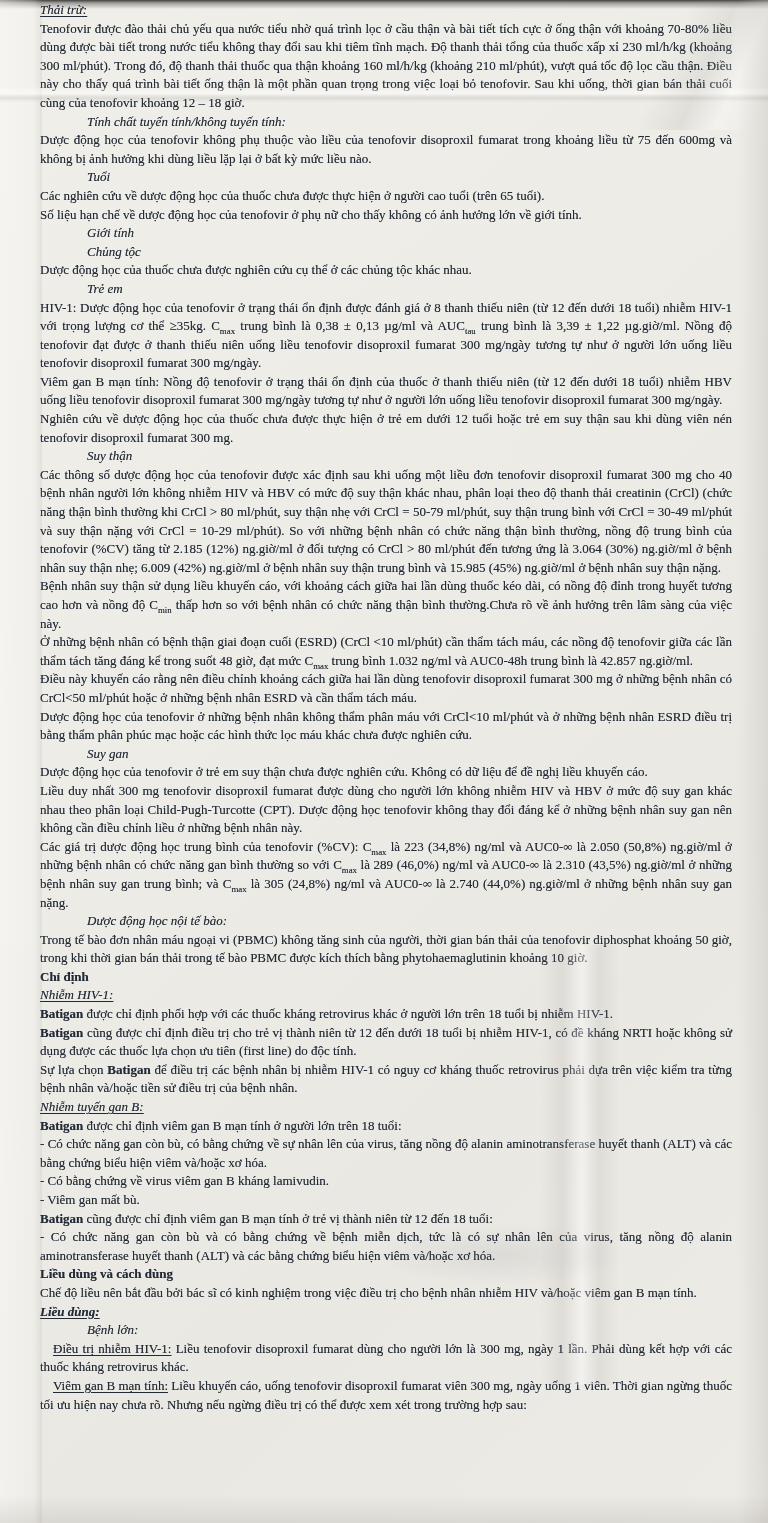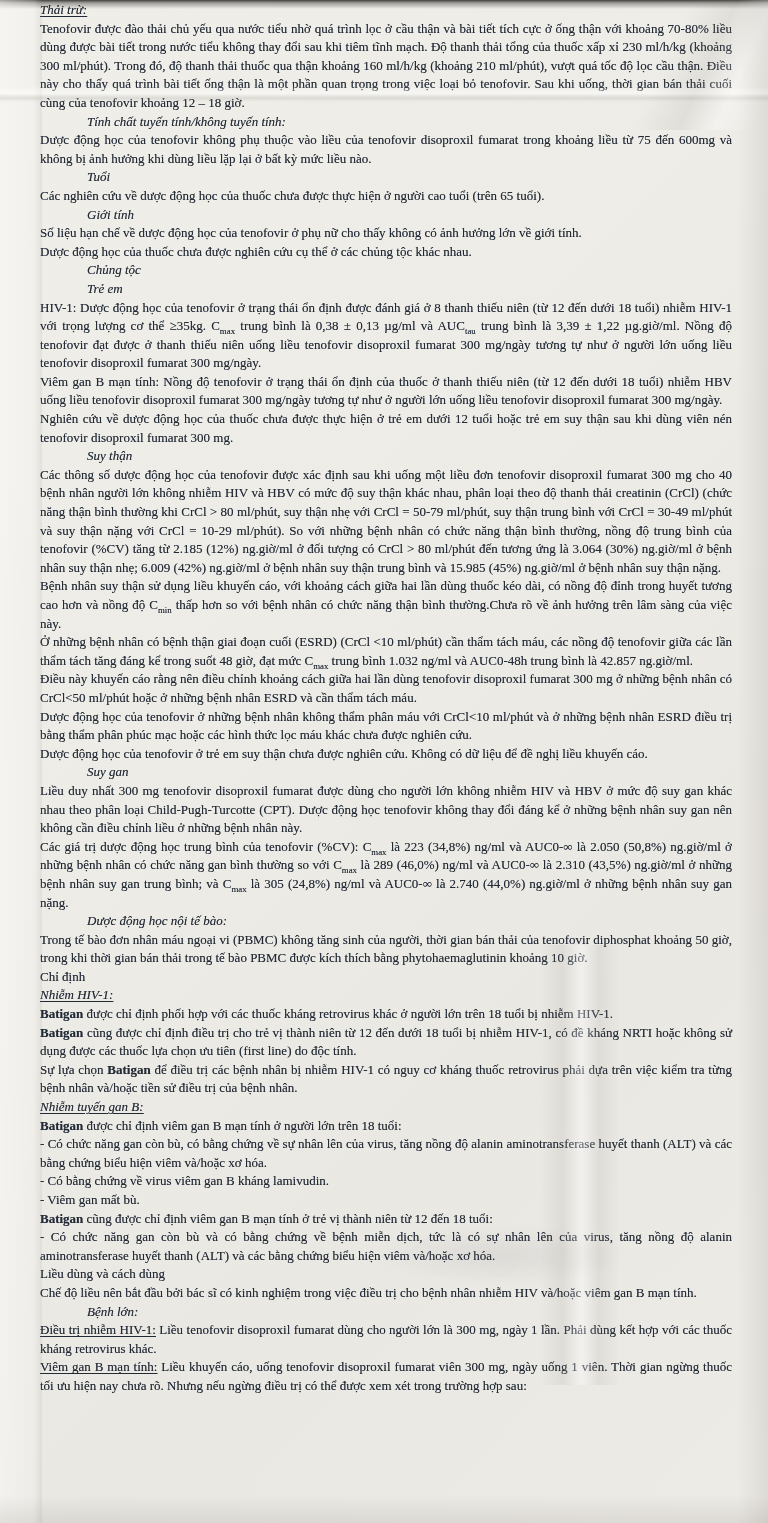--- a/index.html
+++ b/index.html
@@ -61,71 +61,72 @@
   .content{
     position:absolute;left:40px;top:1px;width:692px;
     font-size:13px;line-height:18.6px;
     color:#222a36;
     text-align:justify;
     text-shadow:0 0 .5px rgba(34,42,54,.5);
   }
   .block{margin:0;padding:0;}
   .h-i{font-style:italic;margin-left:47px;}
   .h-iu{font-style:italic;text-decoration:underline;text-underline-offset:2px;}
-  .h-b{font-weight:normal;}
+  .h-b{font-weight:bold;}
   .h-biu{font-weight:bold;font-style:italic;text-decoration:underline;text-underline-offset:2px;}
   .b{font-weight:bold;}
-  .u{text-decoration:underline;text-underline-offset:2px;}
+  .u{text-decoration:underline;text-underline-offset:2px;margin-left:13px;}
   .sub{vertical-align:sub;font-size:.68em;line-height:0;}
 </style>
 </head>
 <body>
 
 <div class="paper">
   <div class="content">
       <div class="block h-iu"><span>Thải trừ:</span></div>
       <div class="block p"><span>Tenofovir được đào thải chủ yếu qua nước tiểu nhờ quá trình lọc ở cầu thận và bài tiết tích cực ở ống thận với khoảng 70-80% liều dùng được bài tiết trong nước tiểu không thay đổi sau khi tiêm tĩnh mạch. Độ thanh thải tổng của thuốc xấp xỉ 230 ml/h/kg (khoảng 300 ml/phút). Trong đó, độ thanh thải thuốc qua thận khoảng 160 ml/h/kg (khoảng 210 ml/phút), vượt quá tốc độ lọc cầu thận. Điều này cho thấy quá trình bài tiết ống thận là một phần quan trọng trong việc loại bỏ tenofovir. Sau khi uống, thời gian bán thải cuối cùng của tenofovir khoảng 12 – 18 giờ.</span></div>
       <div class="block h-i"><span>Tính chất tuyến tính/không tuyến tính:</span></div>
       <div class="block p"><span>Dược động học của tenofovir không phụ thuộc vào liều của tenofovir disoproxil fumarat trong khoảng liều từ 75 đến 600mg và không bị ảnh hưởng khi dùng liều lặp lại ở bất kỳ mức liều nào.</span></div>
       <div class="block h-i"><span>Tuổi</span></div>
       <div class="block p"><span>Các nghiên cứu về dược động học của thuốc chưa được thực hiện ở người cao tuổi (trên 65 tuổi).</span></div>
+      <div class="block p"><span>Số liệu hạn chế về dược động học của tenofovir ở phụ nữ cho thấy không có ảnh hưởng lớn về giới tính.</span></div>
       <div class="block h-i"><span>Giới tính</span></div>
-      <div class="block p"><span>Số liệu hạn chế về dược động học của tenofovir ở phụ nữ cho thấy không có ảnh hưởng lớn về giới tính.</span></div>
+      <div class="block h-i"><span>Chủng tộc</span></div>
       <div class="block p"><span>Dược động học của thuốc chưa được nghiên cứu cụ thể ở các chủng tộc khác nhau.</span></div>
-      <div class="block h-i"><span>Chủng tộc</span></div>
       <div class="block h-i"><span>Trẻ em</span></div>
       <div class="block p"><span>HIV-1: Dược động học của tenofovir ở trạng thái ổn định được đánh giá ở 8 thanh thiếu niên (từ 12 đến dưới 18 tuổi) nhiễm HIV-1  với trọng lượng cơ thể ≥35kg. C</span><span class="sub">max</span><span> trung bình là 0,38 ± 0,13 µg/ml và AUC</span><span class="sub">tau</span><span> trung bình là 3,39 ± 1,22 µg.giờ/ml. Nồng độ tenofovir đạt được ở thanh thiếu niên uống liều tenofovir disoproxil fumarat 300 mg/ngày tương tự như ở người lớn uống liều tenofovir disoproxil fumarat 300 mg/ngày.</span></div>
       <div class="block p"><span>Viêm gan B mạn tính: Nồng độ tenofovir ở trạng thái ổn định của thuốc ở thanh thiếu niên (từ 12 đến dưới 18 tuổi) nhiễm HBV uống liều tenofovir disoproxil fumarat 300 mg/ngày tương tự như ở người lớn uống liều tenofovir disoproxil fumarat 300 mg/ngày.</span></div>
       <div class="block p"><span>Nghiên cứu về dược động học của thuốc chưa được thực hiện ở trẻ em dưới 12 tuổi hoặc trẻ em suy thận sau khi dùng viên nén tenofovir disoproxil fumarat 300 mg.</span></div>
       <div class="block h-i"><span>Suy thận</span></div>
       <div class="block p"><span>Các thông số dược động học của tenofovir được xác định sau khi uống một liều đơn tenofovir disoproxil fumarat 300 mg cho 40 bệnh nhân người lớn không nhiễm HIV và HBV có mức độ suy thận khác nhau, phân loại theo độ thanh thải creatinin (CrCl) (chức năng thận bình thường khi CrCl &gt; 80 ml/phút, suy thận nhẹ với CrCl = 50-79 ml/phút, suy thận trung bình với CrCl = 30-49 ml/phút và suy thận nặng với CrCl = 10-29 ml/phút). So với những bệnh nhân có chức năng thận bình thường, nồng độ trung bình của tenofovir (%CV) tăng từ 2.185 (12%) ng.giờ/ml ở đối tượng có CrCl &gt; 80 ml/phút đến tương ứng là 3.064 (30%) ng.giờ/ml ở bệnh nhân suy thận nhẹ; 6.009 (42%) ng.giờ/ml ở bệnh nhân suy thận trung bình và 15.985 (45%) ng.giờ/ml ở bệnh nhân suy thận nặng.</span></div>
       <div class="block p"><span>Bệnh nhân suy thận sử dụng liều khuyến cáo, với khoảng cách giữa hai lần dùng thuốc kéo dài, có  nồng độ đỉnh trong huyết tương cao hơn và nồng độ C</span><span class="sub">min</span><span> thấp hơn so với bệnh nhân có chức năng thận bình thường.Chưa rõ về ảnh hưởng trên lâm sàng của việc này.</span></div>
       <div class="block p"><span>Ở những bệnh nhân có bệnh thận giai đoạn cuối (ESRD) (CrCl &lt;10 ml/phút) cần thẩm tách máu, các nồng độ tenofovir giữa các lần thẩm tách tăng đáng kể trong suốt 48 giờ, đạt mức C</span><span class="sub">max</span><span> trung bình 1.032 ng/ml và AUC0-48h trung bình là 42.857 ng.giờ/ml.</span></div>
       <div class="block p"><span>Điều này khuyến cáo rằng nên điều chỉnh khoảng cách giữa hai lần dùng tenofovir disoproxil fumarat 300 mg ở những bệnh nhân có CrCl&lt;50 ml/phút hoặc ở những bệnh nhân ESRD và cần thẩm tách máu.</span></div>
       <div class="block p"><span>Dược động học của tenofovir ở những bệnh nhân không thẩm phân máu với CrCl&lt;10 ml/phút và ở những bệnh nhân ESRD điều trị bằng thẩm phân phúc mạc hoặc các hình thức lọc máu khác chưa được nghiên cứu.</span></div>
+      <div class="block h-i"><span>Suy gan</span></div>
       <div class="block p"><span>Dược động học của tenofovir ở trẻ em suy thận chưa được nghiên cứu. Không có dữ liệu để đề nghị liều khuyến cáo.</span></div>
-      <div class="block h-i"><span>Suy gan</span></div>
       <div class="block p"><span>Liều duy nhất 300 mg tenofovir disoproxil fumarat được dùng cho người lớn không nhiễm HIV và HBV ở mức độ suy gan khác nhau theo phân loại Child-Pugh-Turcotte (CPT). Dược động học tenofovir không thay đổi đáng kể ở những bệnh nhân suy gan nên không cần điều chỉnh liều ở những bệnh nhân này.</span></div>
       <div class="block p"><span>Các giá trị dược động học trung bình của tenofovir (%CV): C</span><span class="sub">max</span><span> là 223 (34,8%) ng/ml và AUC0-∞ là 2.050 (50,8%) ng.giờ/ml ở những bệnh nhân có chức năng gan bình thường so với C</span><span class="sub">max</span><span> là 289 (46,0%) ng/ml và AUC0-∞ là 2.310 (43,5%) ng.giờ/ml ở những bệnh nhân suy gan trung bình; và C</span><span class="sub">max</span><span> là 305 (24,8%) ng/ml và AUC0-∞ là 2.740 (44,0%) ng.giờ/ml ở những bệnh nhân suy gan nặng.</span></div>
       <div class="block h-i"><span>Dược động học nội tế bào:</span></div>
       <div class="block p"><span>Trong tế bào đơn nhân máu ngoại vi (PBMC) không tăng sinh của người, thời gian bán thải của tenofovir diphosphat khoảng 50 giờ, trong khi thời gian bán thải trong tế bào PBMC được kích thích bằng phytohaemaglutinin khoảng 10 giờ.</span></div>
       <div class="block h-b"><span>Chỉ định</span></div>
       <div class="block h-iu"><span>Nhiễm HIV-1:</span></div>
       <div class="block p"><span class="b">Batigan</span><span> được chỉ định phối hợp với các thuốc kháng retrovirus khác ở người lớn trên 18 tuổi bị nhiễm HIV-1.</span></div>
       <div class="block p"><span class="b">Batigan</span><span> cũng được chỉ định điều trị cho trẻ vị thành niên từ 12 đến dưới 18 tuổi bị nhiễm HIV-1, có đề kháng NRTI hoặc không sử dụng được các thuốc lựa chọn ưu tiên (first line) do độc tính.</span></div>
       <div class="block p"><span>Sự lựa chọn </span><span class="b">Batigan</span><span> để điều trị các bệnh nhân bị nhiễm HIV-1 có nguy cơ kháng thuốc retrovirus phải dựa trên việc kiểm tra từng bệnh nhân và/hoặc tiền sử điều trị của bệnh nhân.</span></div>
       <div class="block h-iu"><span>Nhiễm tuyến gan B:</span></div>
       <div class="block p"><span class="b">Batigan</span><span> được chỉ định viêm gan B mạn tính ở người lớn trên 18 tuổi:</span></div>
       <div class="block p"><span>- Có chức năng gan còn bù, có bằng chứng về sự nhân lên của virus, tăng nồng độ alanin aminotransferase huyết thanh (ALT) và các bằng chứng biểu hiện viêm và/hoặc xơ hóa.</span></div>
       <div class="block p"><span>- Có bằng chứng về virus viêm gan B kháng lamivudin.</span></div>
       <div class="block p"><span>- Viêm gan mất bù.</span></div>
       <div class="block p"><span class="b">Batigan</span><span> cũng được chỉ định viêm gan B mạn tính ở trẻ vị thành niên từ 12 đến 18 tuổi:</span></div>
       <div class="block p"><span>- Có chức năng gan còn bù và có bằng chứng về bệnh miễn dịch, tức là có sự nhân lên của virus, tăng nồng độ alanin aminotransferase huyết thanh (ALT) và các bằng chứng biểu hiện viêm và/hoặc xơ hóa.</span></div>
       <div class="block h-b"><span>Liều dùng và cách dùng</span></div>
       <div class="block p"><span>Chế độ liều nên bắt đầu bởi bác sĩ có kinh nghiệm trong việc điều trị cho bệnh nhân nhiễm HIV và/hoặc viêm gan B mạn tính.</span></div>
+      <div class="block h-biu"><span>Liều dùng:</span></div>
       <div class="block h-i"><span>Bệnh lớn:</span></div>
       <div class="block p"><span class="u">Điều trị nhiễm HIV-1:</span><span> Liều tenofovir disoproxil fumarat dùng cho người lớn là 300 mg, ngày 1 lần. Phải dùng kết hợp với các thuốc kháng retrovirus khác.</span></div>
       <div class="block p"><span class="u">Viêm gan B mạn tính:</span><span> Liều khuyến cáo, uống tenofovir disoproxil fumarat viên 300 mg, ngày uống 1 viên. Thời gian ngừng thuốc tối ưu hiện nay chưa rõ. Nhưng nếu ngừng điều trị có thể được xem xét trong trường hợp sau:</span></div>
     </div>
 
   <div class="top-edge"></div>
   <div class="left-margin"></div>
   <div class="crease-h"></div>
   <div class="crease-v"></div>
   <div class="crease-corner"></div>

